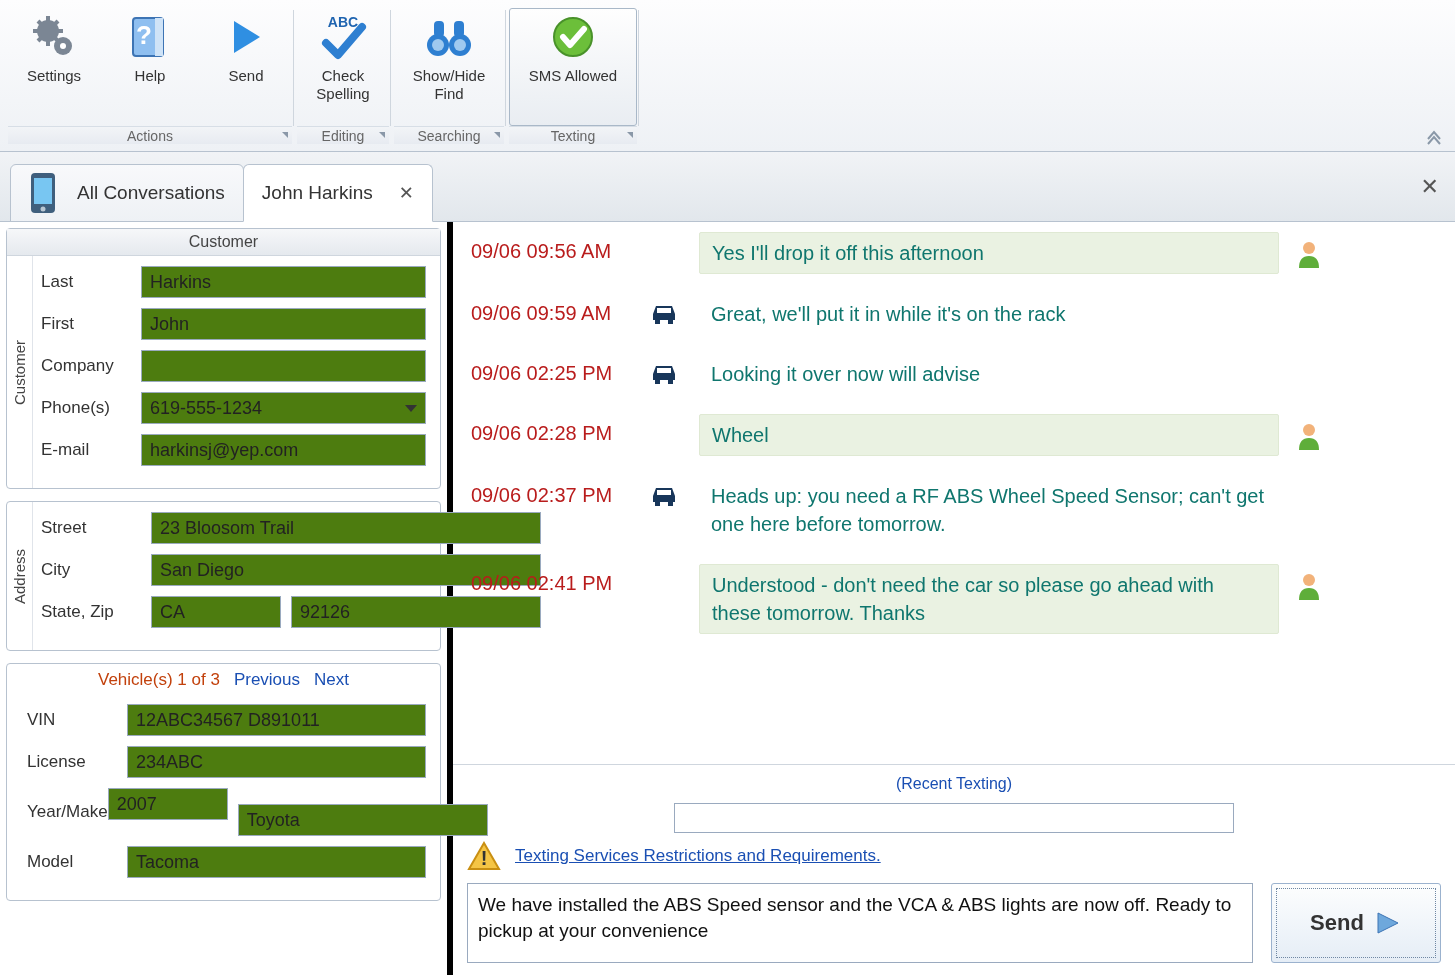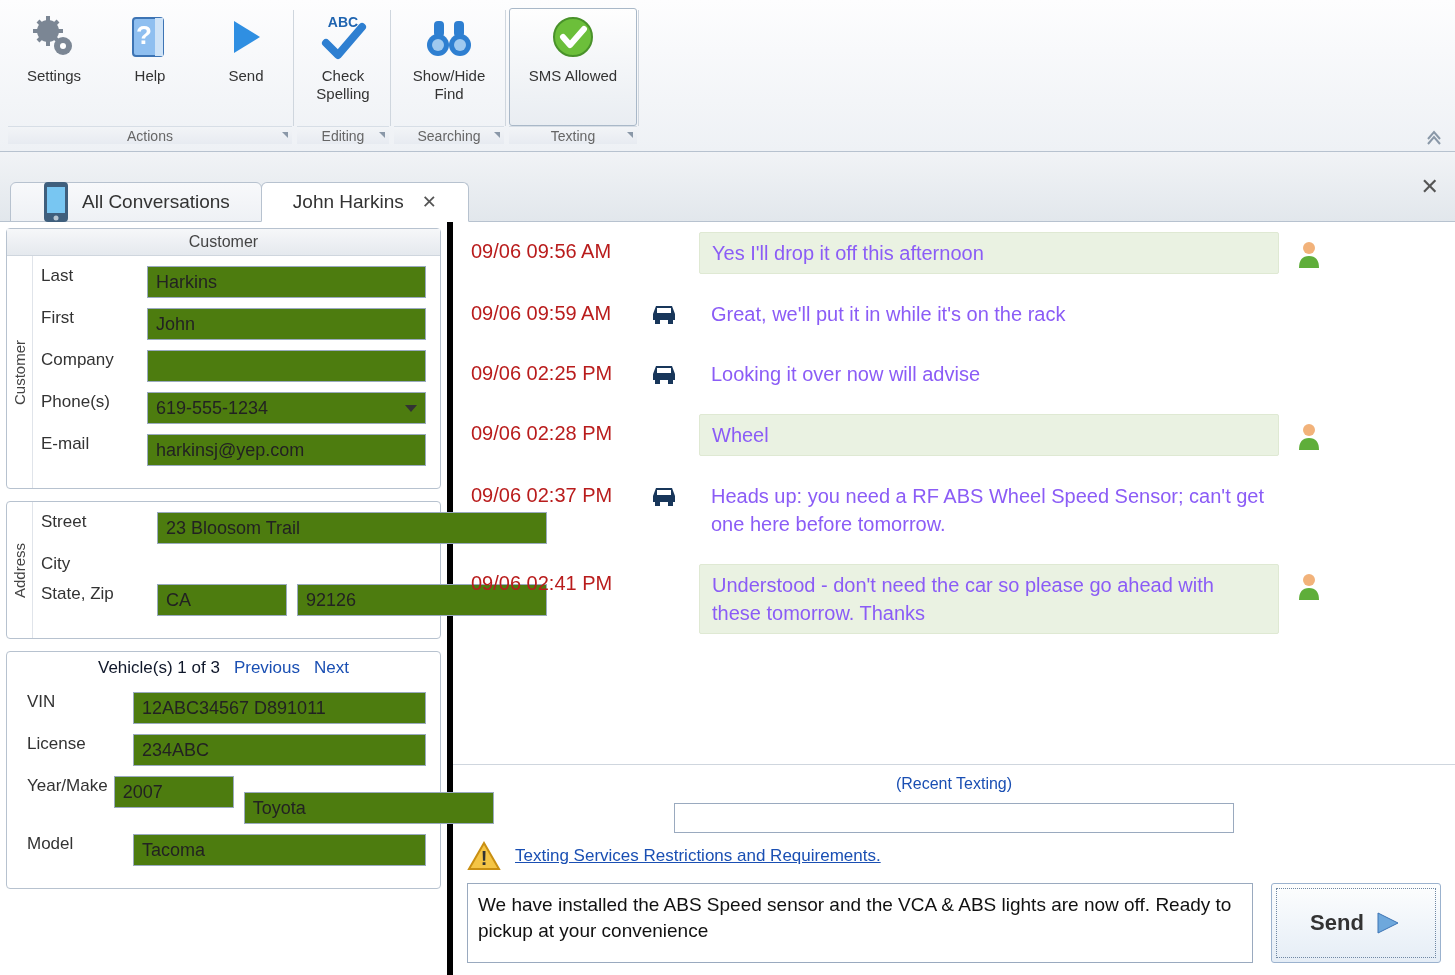--- a/index.html
+++ b/index.html
@@ -50,22 +50,22 @@
   }
 
   
   .tab-strip {
     background: linear-gradient(#f1f3f6,#e2e7ec);
     border-bottom:1px solid #b7c2cf;
     display:flex; align-items:flex-end;
     height:70px; padding:0 10px; position:relative;
   }
   .tab {
-    display:flex; align-items:center; gap:12px;
-    height:40px; padding:0 31px; border:1px solid #b7c2cf;
+    display:flex; align-items:center; gap:20px;
+    height:58px; padding:0 18px; border:1px solid #b7c2cf;
     border-radius:6px 6px 0 0; margin-right:-1px;
     background: linear-gradient(#f8f9fb,#eef1f5);
     font-size:19px; color:#333; position:relative; top:1px; cursor:pointer;
   }
   .tab.active { background:#fff; border-bottom-color:#fff; z-index:2; }
   .tab .phone-icon { width:28px; height:44px; }
   .tab .close-x { font-size:18px; color:#555; margin-left:6px; }
   .panel-close {
     position:absolute; right:16px; top:22px; font-size:22px; color:#555; cursor:pointer;
   }
@@ -84,58 +84,58 @@
     border-bottom:1px solid #cfd6de; padding:4px 0;
   }
   .vlabel {
     writing-mode: vertical-rl; transform: rotate(180deg);
     font-size:15px; color:#444; padding:6px 4px; text-align:center;
   }
   .panel-body { display:flex; }
   .panel-body .vlabel { border-left:1px solid #e0e4ea; }
   .panel-body.noside { display:block; }
   .fields { flex:1; padding:10px 14px 12px 8px; }
-  .field-row { display:flex; margin-bottom:10px;gap:6px; }
+  .field-row { display:flex; align-items:center; margin-bottom:10px; }
   .field-row label { width:100px; font-size:17px; color:#333; }
   .field-row label.wide { width:110px; }
   .field-row input, .phone-box {
     flex:1; height:32px; border:1px solid #9aaabf; background:#4d7c0f;
     font-size:18px; padding:2px 8px; color:#222;
   }
   .field-row.phone .phone-box {
     display:flex; align-items:center; justify-content:space-between; cursor:pointer;
   }
   .phone-box .caret { width:0;height:0;border-left:6px solid transparent;border-right:6px solid transparent;border-top:7px solid #333; }
   .statezip { display:flex; gap:10px; flex:1; }
   .statezip input:first-child { width:130px; flex:none; }
   .statezip input:last-child { flex:1; }
 
   .vehicle-bar {
     display:flex; align-items:center; justify-content:center; gap:14px;
     font-size:17px; padding:6px 8px; color:#333;
   }
-  .vehicle-bar .vcount { color:#0f172a; }
+  .vehicle-bar .vcount { color:#c2410c; }
   .vehicle-bar .link { color:#1a4fb3; cursor:pointer; }
   .veh-fields { padding:8px 14px 12px 20px; }
   .veh-fields .field-row label { width:100px; }
   .ym { display:flex; gap:10px; flex:1; }
   .ym input:first-child { width:120px; flex:none; }
   .ym input:last-child { flex:1;margin-top:16px; }
 
   
   .conv-col { flex:1; display:flex; flex-direction:column; min-width:0; }
   .messages {
     flex:1; overflow:auto; padding:10px 24px 10px 18px; position:relative;
     scrollbar-width:auto;
   }
   .msg-row { display:flex; align-items:flex-start; gap:18px; margin-bottom:20px; }
   .msg-time { width:160px; font-size:20px; color:#b91c1c; padding-top:8px; flex:none; }
   .msg-icon-col { width:32px; flex:none; display:flex; align-items:flex-start; padding-top:6px; }
   .msg-bubble {
-    font-size:20px; line-height:28px; color:#8b5cf6; padding:6px 12px;
+    font-size:20px; line-height:28px; color:#0f766e; padding:6px 12px;
     border-radius:2px; flex:1; max-width:580px;
   }
   .msg-bubble.cust { background:#eaf2e2; border:1px solid #dfe9d3; }
   .msg-bubble.shop { background:transparent; }
   .msg-avatar { width:28px; flex:none; padding-top:8px; }
   .msg-row.cust .msg-icon-col { visibility:hidden; }
 
   
   .messages::-webkit-scrollbar { width:18px; }
   .messages::-webkit-scrollbar-thumb { background:#c3cdd7; border-radius:9px; border:3px solid #f2f4f7; }
@@ -349,20 +349,21 @@
       <div class="panel">
         <div class="panel-body">
           <div class="vlabel">Address</div>
           <div class="fields">
             <div class="field-row">
                 <label class="wide">Street</label>
               <input value="23 Bloosom Trail" style="">
               </div>
             <div class="field-row">
                 <label class="wide">City</label>
+              <input value="San Diego" style="">
               </div>
             <div class="field-row">
                 <label class="wide">State, Zip</label>
               <div class="statezip">
                 <input value="CA" style="">
                 <input value="92126" style="">
               </div>
               </div>
           </div>
         </div>

